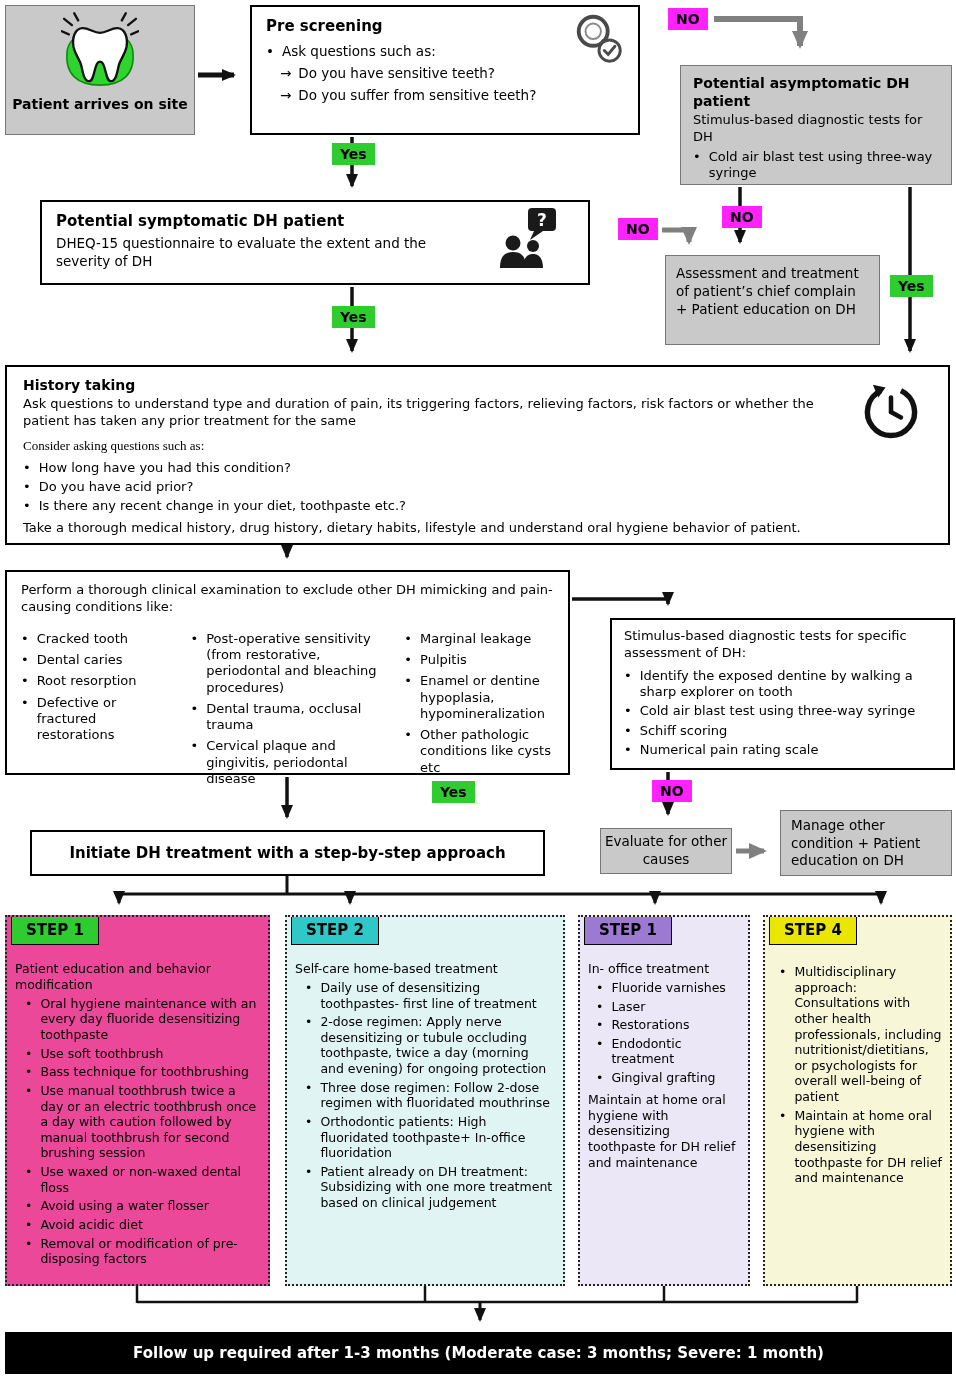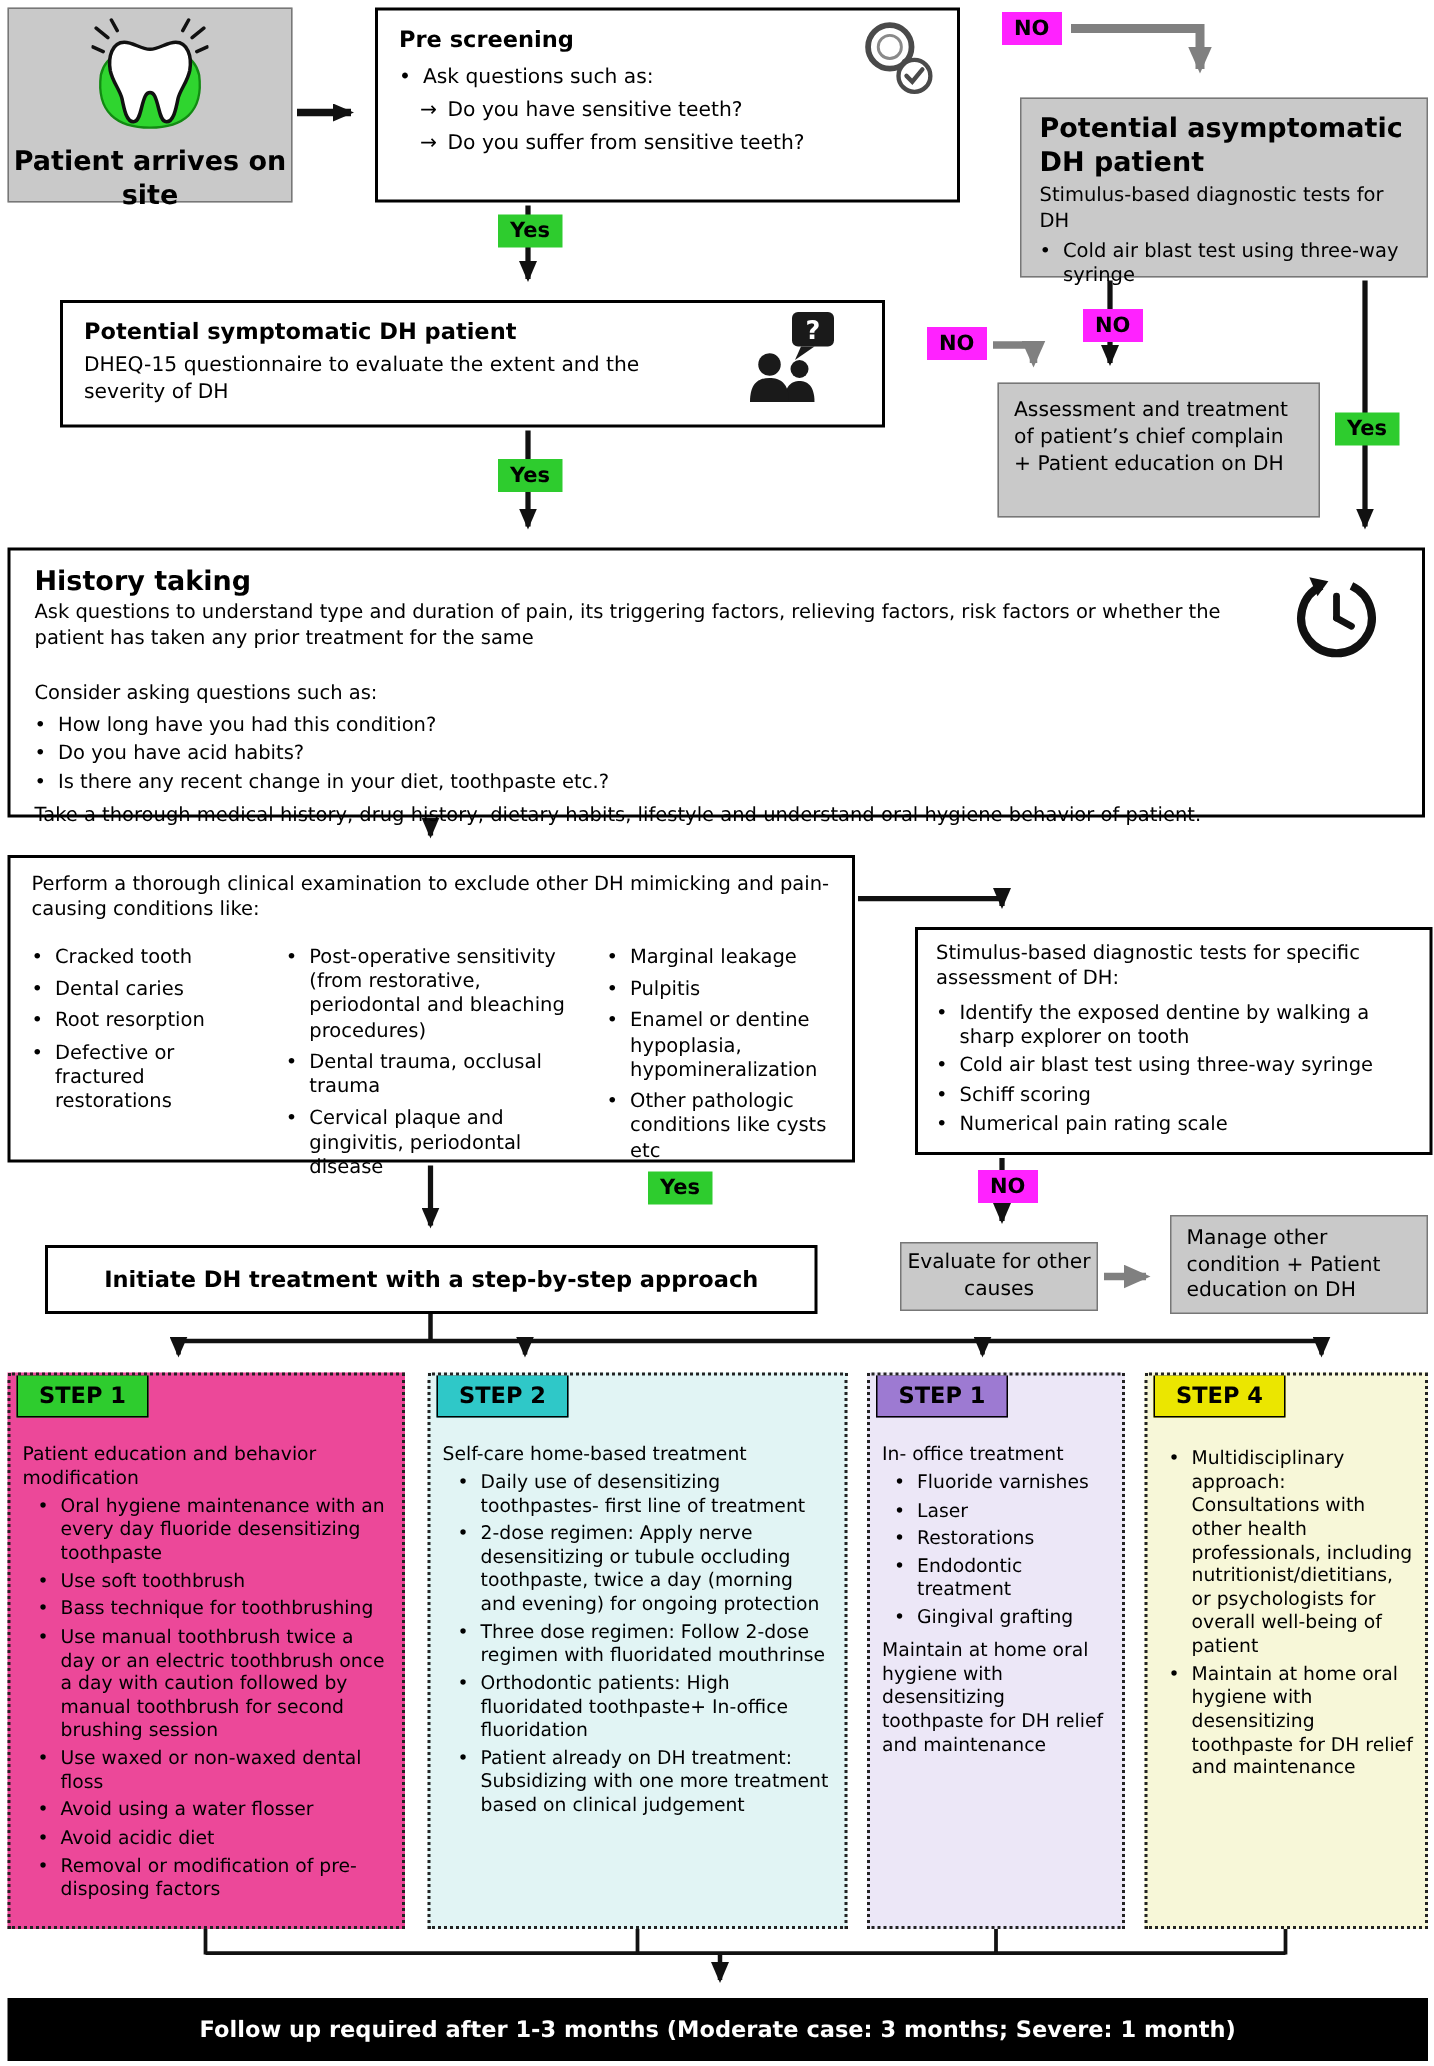--- a/index.html
+++ b/index.html
@@ -10,21 +10,21 @@
   }
   .connectors { position:absolute; left:0; top:0; width:956px; height:1377px; z-index:1; }
   .box { position:absolute; box-sizing:border-box; z-index:2; }
   .wbox { background:#fff; border:2px solid #000; }
   .gbox { background:#c9c9c9; border:1px solid #777; }
   .tag { position:absolute; z-index:5; font-weight:bold; font-size:14px; padding:2px 8px; line-height:1.3; }
   .no  { background:#ff22ff; }
   .yes { background:#2ecc2e; }
   .b { font-weight:bold; }
   .t15 { font-size:15px; }
-  .t14 { font-size:18px; }
+  .t14 { font-size:14px; }
   .li { display:flex; margin:3px 0; line-height:1.25; }
   .li::before { content:"•"; flex:0 0 auto; margin-right:8px; }
   .arrli { display:flex; margin:5px 0 5px 14px; line-height:1.3; }
   .arrli .g { flex:0 0 auto; margin-right:7px; }
   .stepcol { position:absolute; box-sizing:border-box; border:2px dotted #222; z-index:2;
              padding:44px 8px 6px 8px; font-size:12.5px; line-height:1.27; height:371px; top:915px; overflow:hidden; }
   .stepbadge { position:absolute; top:-1px; left:4px; border:1px solid #000; font-weight:bold;
                font-size:15px; padding:4px 14px; }
   .s1 { background:#ec4899; } .s1 .stepbadge { background:#2ecc2e; }
   .s2 { background:#e1f4f4; } .s2 .stepbadge { background:#2fc8c8; }
@@ -139,26 +139,26 @@
 
   <div class="box wbox" style="left:5px; top:365px; width:945px; height:180px; padding:10px 16px;">
     <svg class="icon" style="right:28px; top:16px;" width="58" height="58" viewBox="0 0 64 64">
       <path d="M21 8.4 A26 26 0 1 0 43 8.4" fill="none" stroke="#111" stroke-width="6"></path>
       <polygon points="12,2 26,5 18,16" fill="#111"></polygon>
       <line x1="32" y1="32" x2="32" y2="16" stroke="#111" stroke-width="5" stroke-linecap="round"></line>
       <line x1="32" y1="32" x2="43" y2="38" stroke="#111" stroke-width="5" stroke-linecap="round"></line>
     </svg>
     <div class="b t14">History taking</div>
     <div style="margin-top:3px; line-height:1.3; padding-right:90px;">Ask questions to understand type and duration of pain, its triggering factors, relieving factors, risk factors or whether the patient has taken any prior treatment for the same</div>
-    <div style="margin-top:20px;">Consider asking questions such as:</div>
+    <div style="margin-top:8px;font-family:Liberation Serif, serif;">Consider asking questions such as:</div>
     <div class="li" style="margin-top:6px;">
         <span>How long have you had this condition?</span>
       </div>
     <div class="li">
-        <span>Do you have acid habits?</span>
+        <span>Do you have acid prior?</span>
       </div>
     <div class="li">
         <span>Is there any recent change in your diet, toothpaste etc.?</span>
       </div>
     <div style="margin-top:5px;">Take a thorough medical history, drug history, dietary habits, lifestyle and understand oral hygiene behavior of patient.</div>
   </div>
 
   <div class="box wbox" style="left:5px; top:570px; width:565px; height:205px; padding:10px 14px;">
     <div style="line-height:1.3;">Perform a thorough clinical examination to exclude other DH mimicking and pain-causing conditions like:</div>
     <div style="display:flex; gap:14px; margin-top:10px;">

